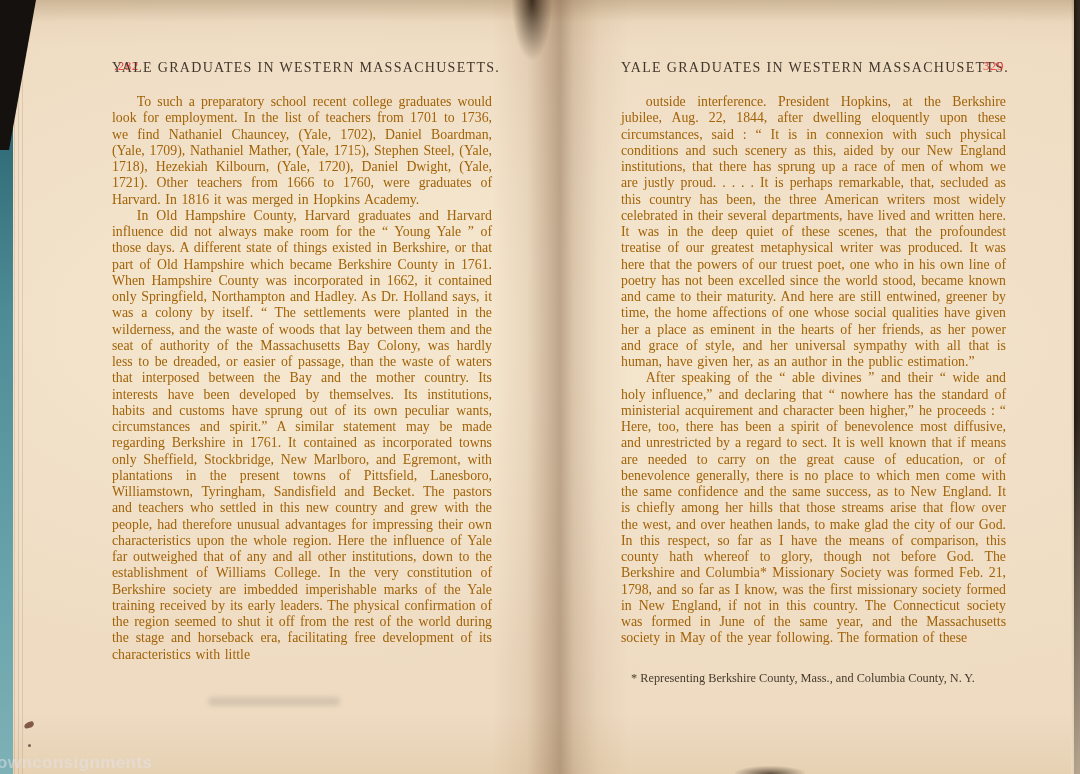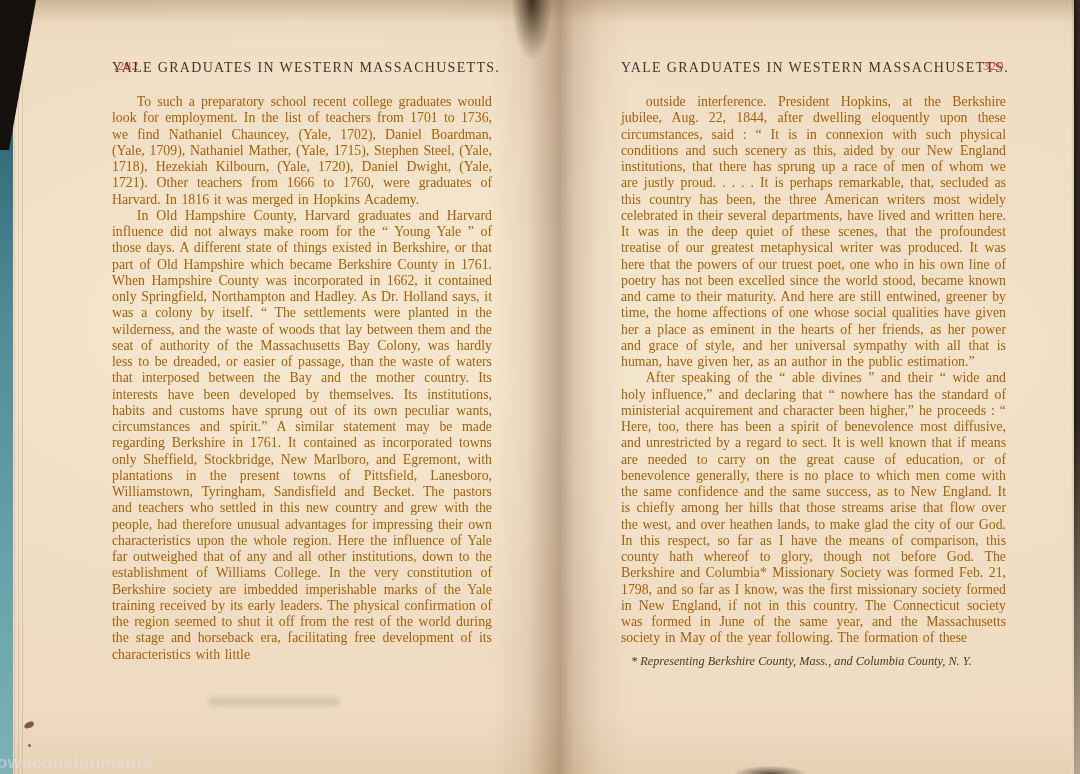--- a/index.html
+++ b/index.html
@@ -91,23 +91,23 @@
   .pagenum.pn-right { right: 2px; }
 
   .body-text { margin-top: 16px; }
   .body-text p {
     margin: 0; text-indent: 1.8em;
     font-size: 13.8px; line-height: 16.25px;
     text-align: justify; word-spacing: 1.2px;
     color: #a16207;
   }
   .footnote {
-    margin-top: 7px; padding-left: 10px;
+    margin-top: 24px; padding-left: 10px;
     font-size: 12.3px; line-height: 15px;
-    color: #473b2e; text-align: left; white-space: nowrap; font-style: italic;
+    color: #473b2e; text-align: left; white-space: nowrap;
   }
 
   
   .bleed {
     position: absolute; left: 208px; top: 697px; width: 132px; height: 9px;
     background: rgba(158,146,128,0.3); border-radius: 5px;
     filter: blur(2.5px); z-index: 2;
   }
   
   .speck1 {

